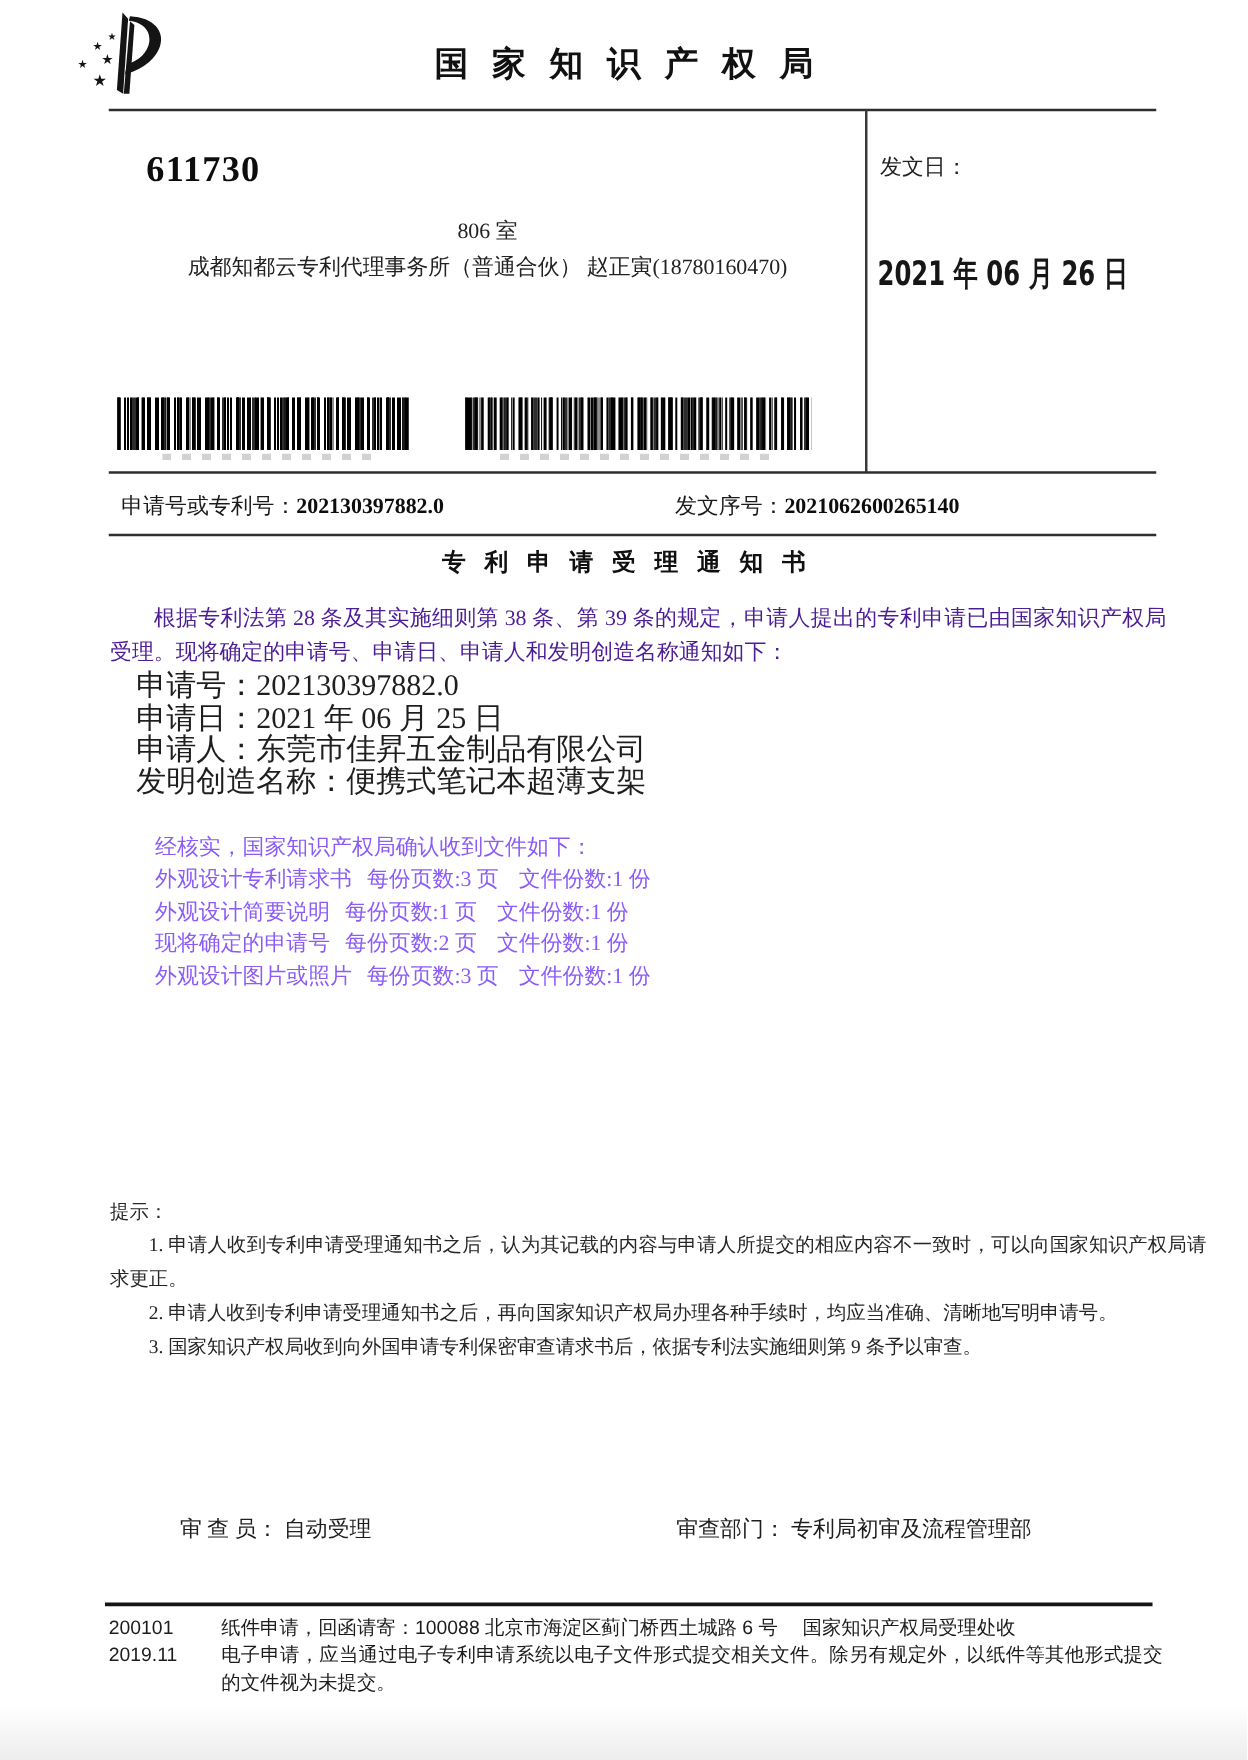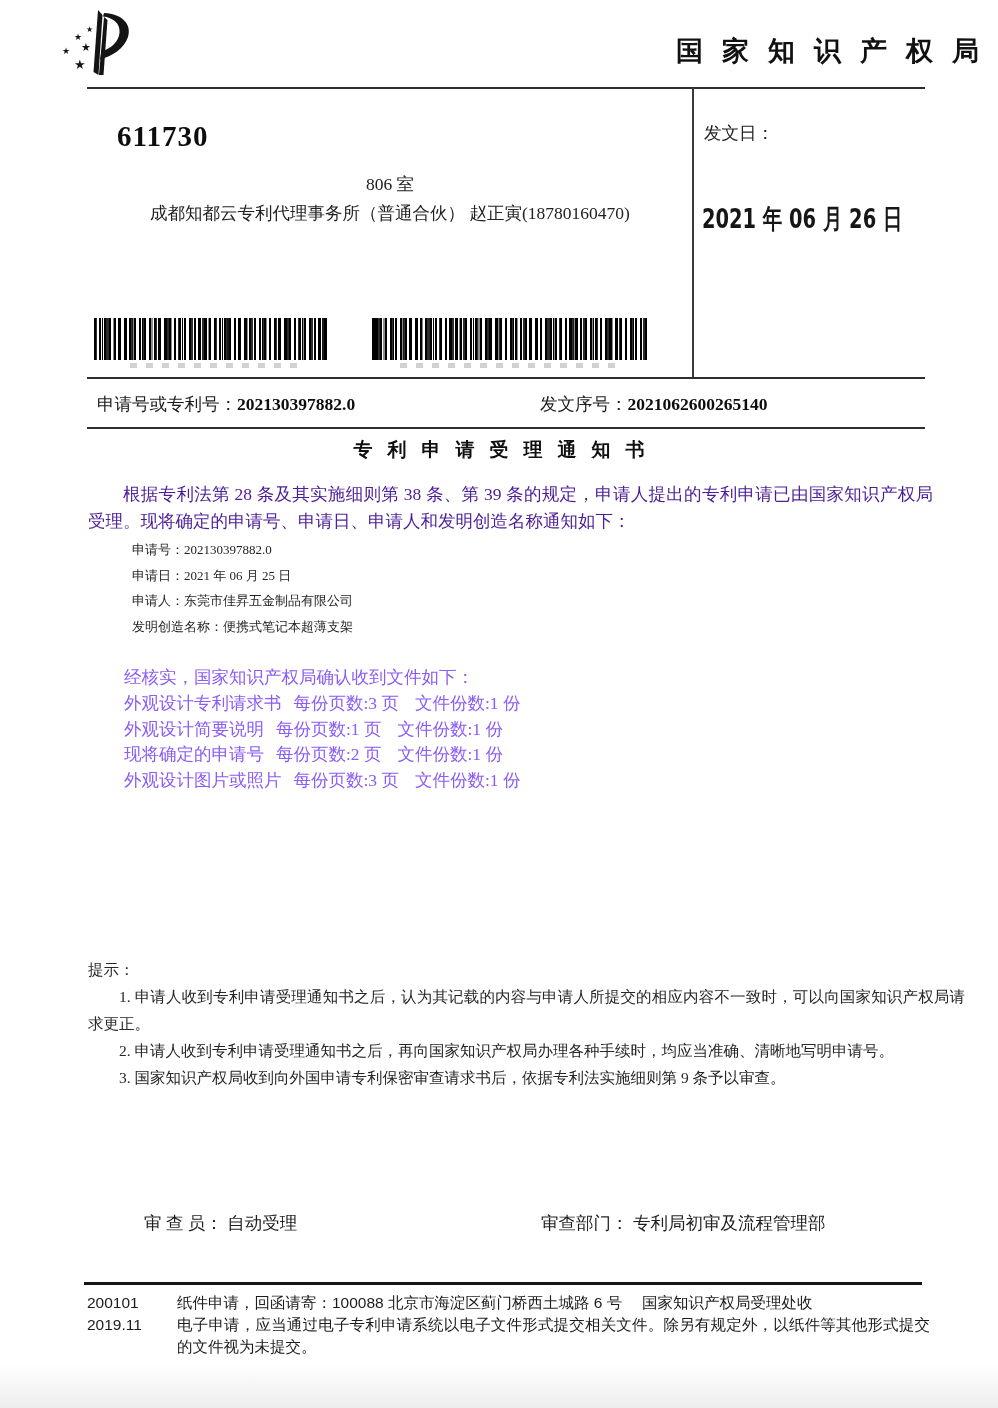--- a/index.html
+++ b/index.html
@@ -12,21 +12,21 @@
     content:""; position:absolute; left:0; right:0; bottom:0; height:45px;
     background:linear-gradient(rgba(0,0,0,0), rgba(0,0,0,0.07));
     pointer-events:none;
   }
   .hr { position:absolute; left:87px; width:838px; height:0; border-top:2px solid #2e2e2e; }
   .vdiv { position:absolute; left:692px; top:88px; height:290px; width:0; border-left:2px solid #3a3a3a; }
 
   .logo { position:absolute; left:58px; top:4px; width:92px; height:84px; }
 
   .agency-title {
-    position:absolute; top:33px; left:0; width:100%; text-align:right;
+    position:absolute; top:33px; left:0; width:100%; text-align:center;
     font-size:27px; font-weight:bold; letter-spacing:19px; text-indent:19px; color:#111;
   }
 
   .postal { position:absolute; left:117px; top:120px; font-size:29px; font-weight:bold; letter-spacing:1px; color:#0d0d0d; }
 
   .addr-block {
     position:absolute; left:90px; top:170px; width:600px; text-align:center;
     font-size:17.5px; line-height:28.5px; color:#222;
   }
   .addr-block div { white-space:nowrap; }
@@ -60,21 +60,21 @@
   .doc-title {
     position:absolute; top:437px; left:0; width:100%; text-align:center;
     font-size:19px; font-weight:bold; letter-spacing:15px; text-indent:15px; color:#101010;
   }
 
   .intro {
     position:absolute; left:88px; top:481px; width:845px;
     font-size:17.5px; line-height:26.5px; text-indent:35px; text-align:justify; color:#4c1d95;
   }
 
-  .fields { position:absolute; left:132px; top:537px; font-size:13px; line-height:25.5px; color:#1e1e1e; }
+  .fields { position:absolute; left:109px; top:537px; font-size:24px; line-height:25.5px; color:#1e1e1e; }
   .received { position:absolute; left:124px; top:665px; font-size:17.5px; line-height:25.8px; color:#8b5cf6; }
   .received .gap { display:inline-block; width:12px; }
   .received .gap2 { display:inline-block; width:16px; }
 
   .hints { position:absolute; left:88px; top:956px; width:877px; font-size:15.5px; line-height:27px; color:#262626; }
   .hints p { margin:0; text-indent:31px; text-align:justify; }
   .hints .hints-label { text-indent:0; }
 
   .signoff { position:absolute; top:1211px; left:0; width:100%; font-size:17.5px; color:#1e1e1e; }
   .signoff .examiner { position:absolute; left:144px; top:0; white-space:nowrap; }

